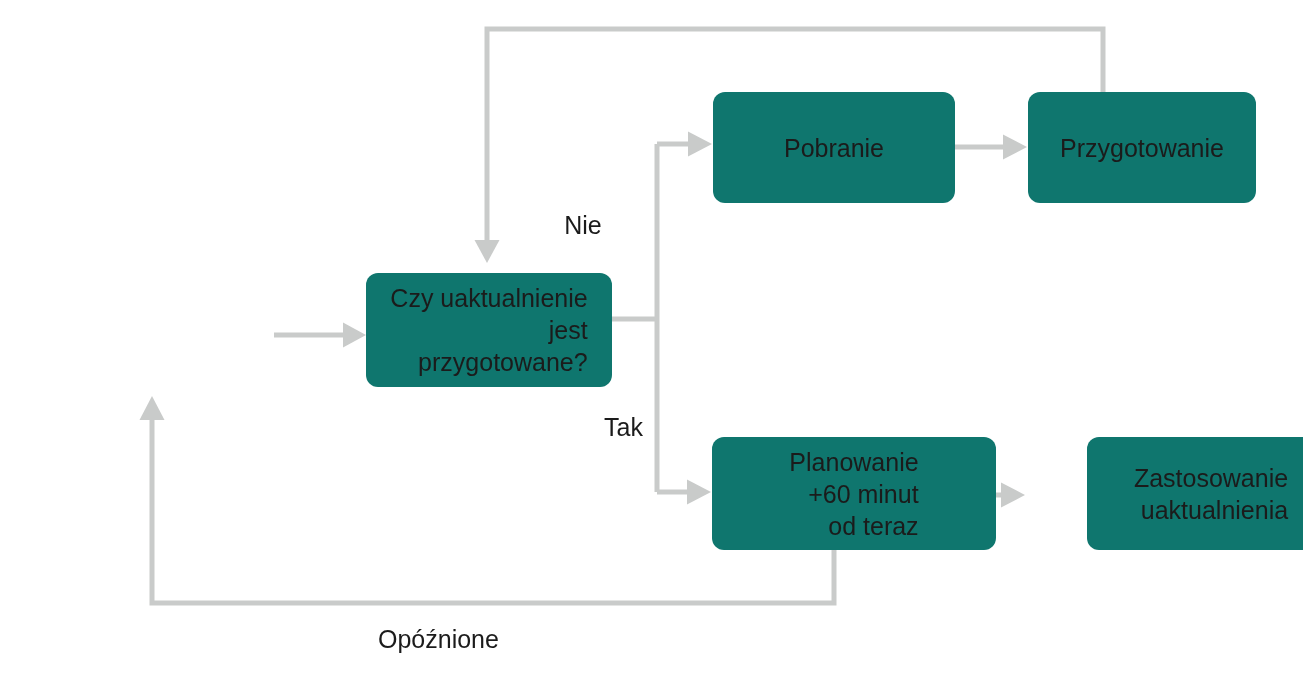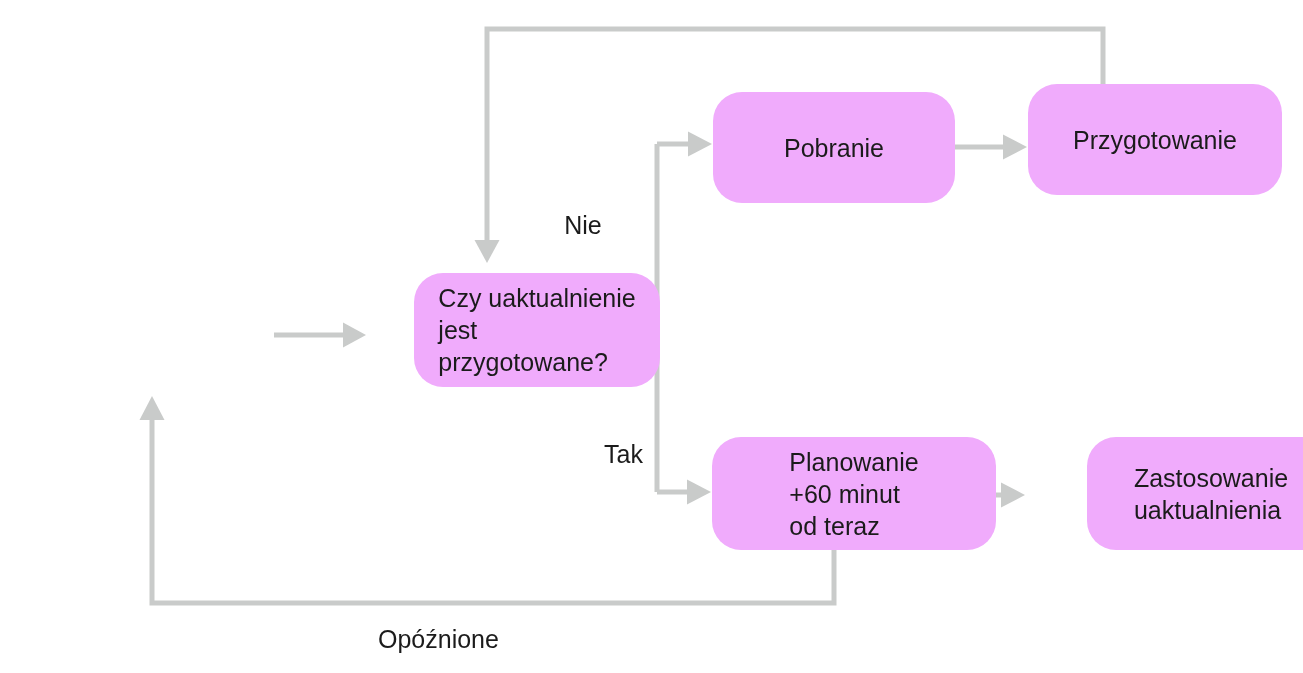--- a/index.html
+++ b/index.html
@@ -28,52 +28,51 @@
     stroke: #c9cbca;
     stroke-width: 5;
   }
   .connectors path.head {
     fill: #c9cbca;
     stroke: none;
   }
   .node {
     position: absolute;
     z-index: 2;
-    background: #f0abfc;
-    border-radius: 29px;
+    background: #0f766e;
+    border-radius: 12px;
     display: flex;
     align-items: center;
     justify-content: center;
-    text-align: left;
+    text-align: right;
     color: #1b1b1b;
     font-size: 25px;
     line-height: 32px;
     white-space: pre-line;
   }
   .node-delay    { left: 33px;   top: 273px; width: 241px; height: 114px; }
-  .node-question { left: 366px;  top: 273px; width: 246px; height: 114px; margin-left: 48px; }
+  .node-question { left: 366px;  top: 273px; width: 246px; height: 114px; }
   .node-download { left: 713px;  top: 92px;  width: 242px; height: 111px; }
-  .node-prepare  { left: 1028px; top: 84px;  width: 254px; height: 111px; }
+  .node-prepare  { left: 1028px; top: 92px;  width: 228px; height: 111px; }
   .node-schedule { left: 712px;  top: 437px; width: 284px; height: 113px; }
   .node-apply    { left: 1087px; top: 437px; width: 248px; height: 113px; }
   .edge-label {
     position: absolute;
     z-index: 2;
     color: #1b1b1b;
     font-size: 25px;
     line-height: 30px;
   }
   .label-nie {
     left: 523px; top: 210px; width: 120px;
     text-align: center;
   }
   .label-tak {
     left: 523px; top: 412px; width: 120px;
     text-align: right;
-    margin-top: 27px;
   }
   .label-delayed {
     left: 378px; top: 624px; width: 200px;
   }
 </style>
 </head>
 <body>
 
 <div class="stage">
 

